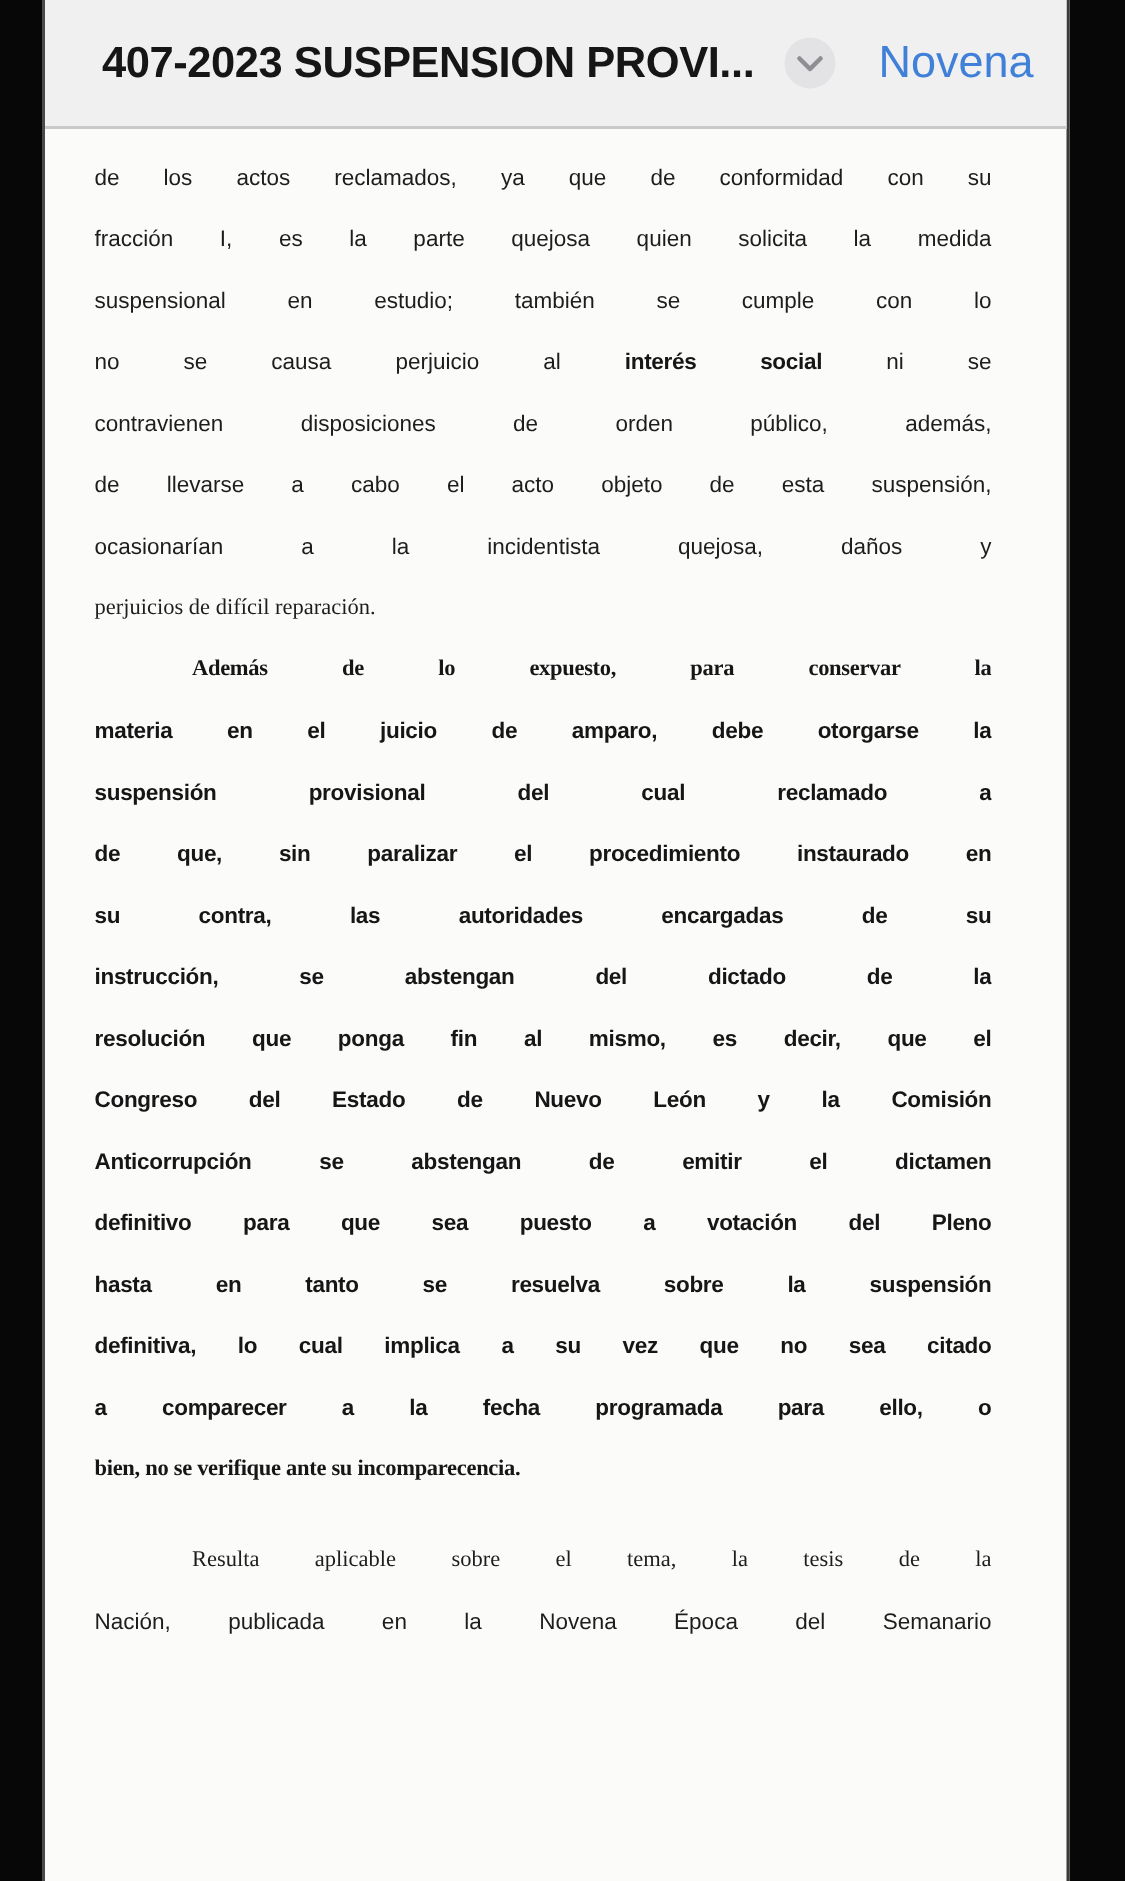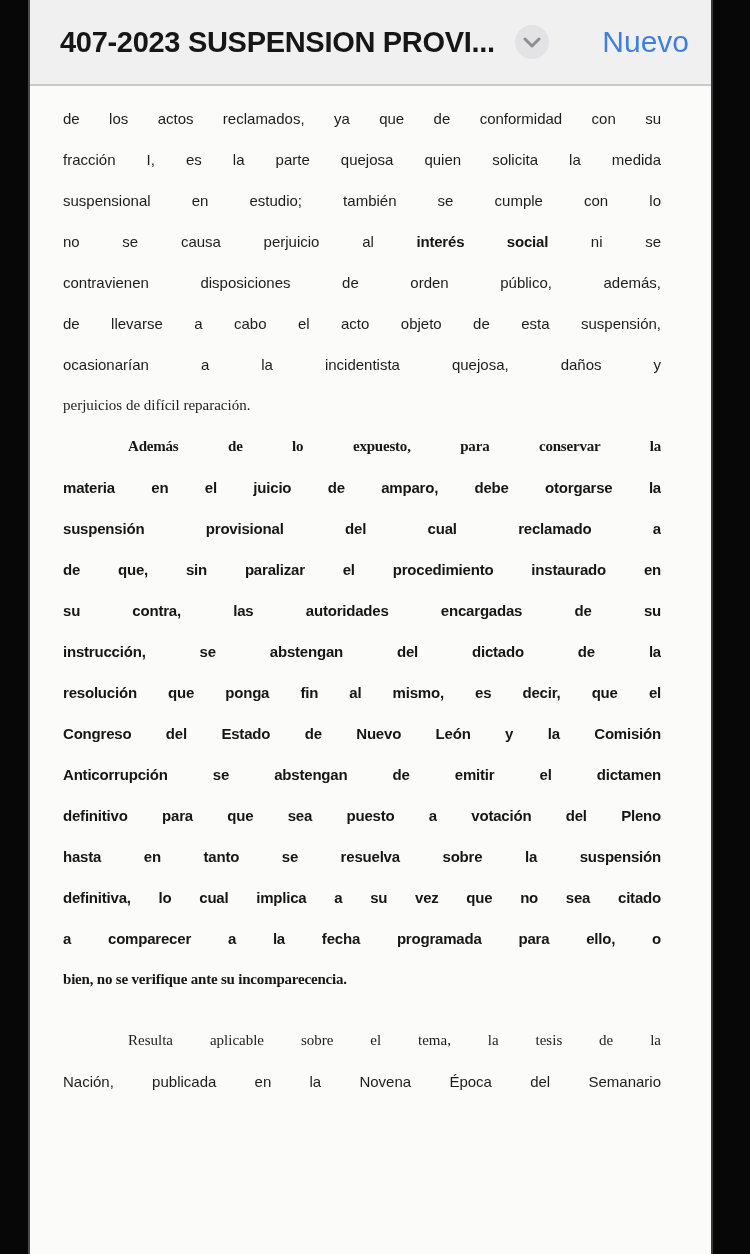--- a/index.html
+++ b/index.html
@@ -25,21 +25,21 @@
     border-right: 2px solid #3a3a3a;
     box-sizing: border-box;
   }
   
   .navbar {
     height: 86px;
     background: #f0f0f1;
     border-bottom: 2px solid #c9c9cb;
     display: flex;
     align-items: center;
-    padding: 0 22px 0 30px;
+    padding: 0 22px 0 38px;
     box-sizing: border-box;
     justify-content: center;
   }
   .navbar .title {
     font-size: 29px;
     font-weight: bold;
     color: #161616;
     letter-spacing: -0.3px;
     white-space: nowrap;
     overflow: hidden;
@@ -102,21 +102,21 @@
     <div class="navbar">
       <div class="title">407-2023 SUSPENSION PROVI...</div>
       <div class="chevron-btn">
         <span>
           <svg width="18" height="11" viewBox="0 0 18 11">
             <polyline points="2,2 9,9 16,2" fill="none" stroke="#8e8e93" stroke-width="3" stroke-linecap="round" stroke-linejoin="round"></polyline>
           </svg>
         </span>
       </div>
       <div class="nav-spacer"></div>
-      <button class="done-btn">Nuevo</button>
+      <button class="done-btn">Novena</button>
     </div>
 
     <div class="page-body">
         <div class="paragraph">
           <div class="line"><span>de los actos reclamados, ya que de conformidad con su</span></div>
           <div class="line"><span>fracción I, es la parte quejosa quien solicita la medida</span></div>
           <div class="line"><span>suspensional en estudio; también se cumple con lo</span></div>
           <div class="line"><span>no se causa perjuicio al </span><span class="bold">interés social</span><span> ni se</span></div>
           <div class="line"><span>contravienen disposiciones de orden público, además,</span></div>
           <div class="line"><span>de llevarse a cabo el acto objeto de esta suspensión,</span></div>

